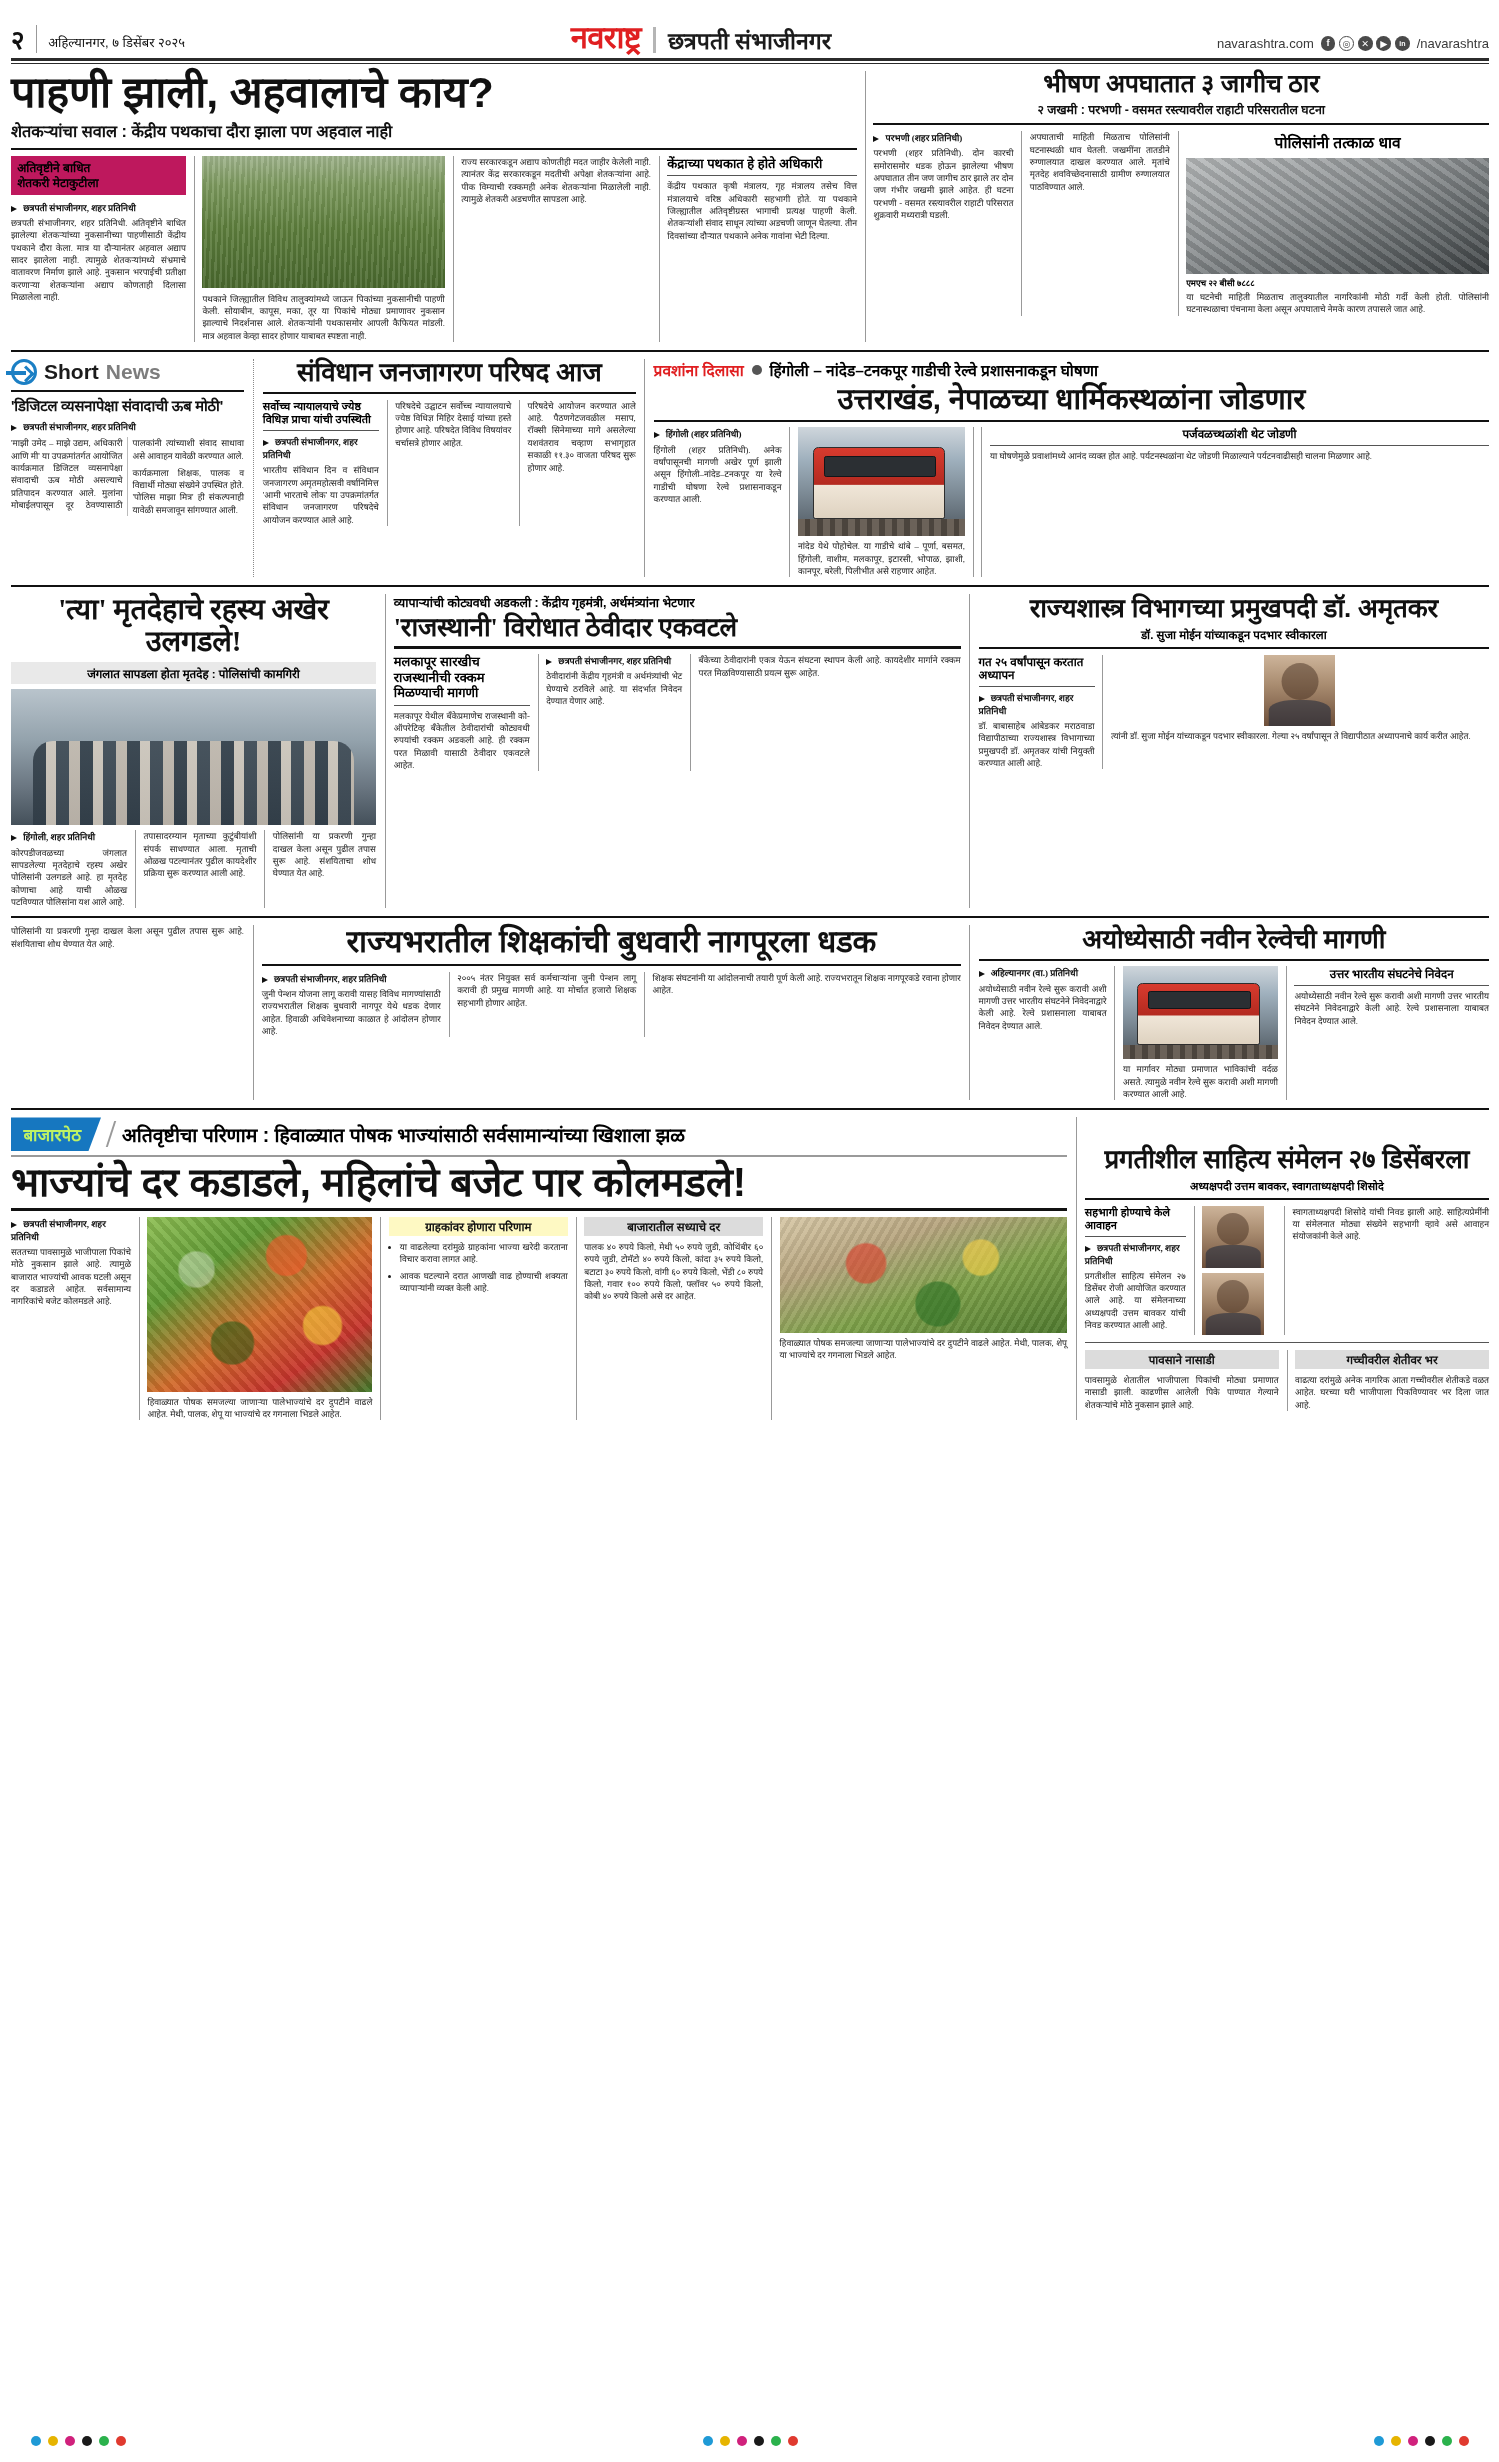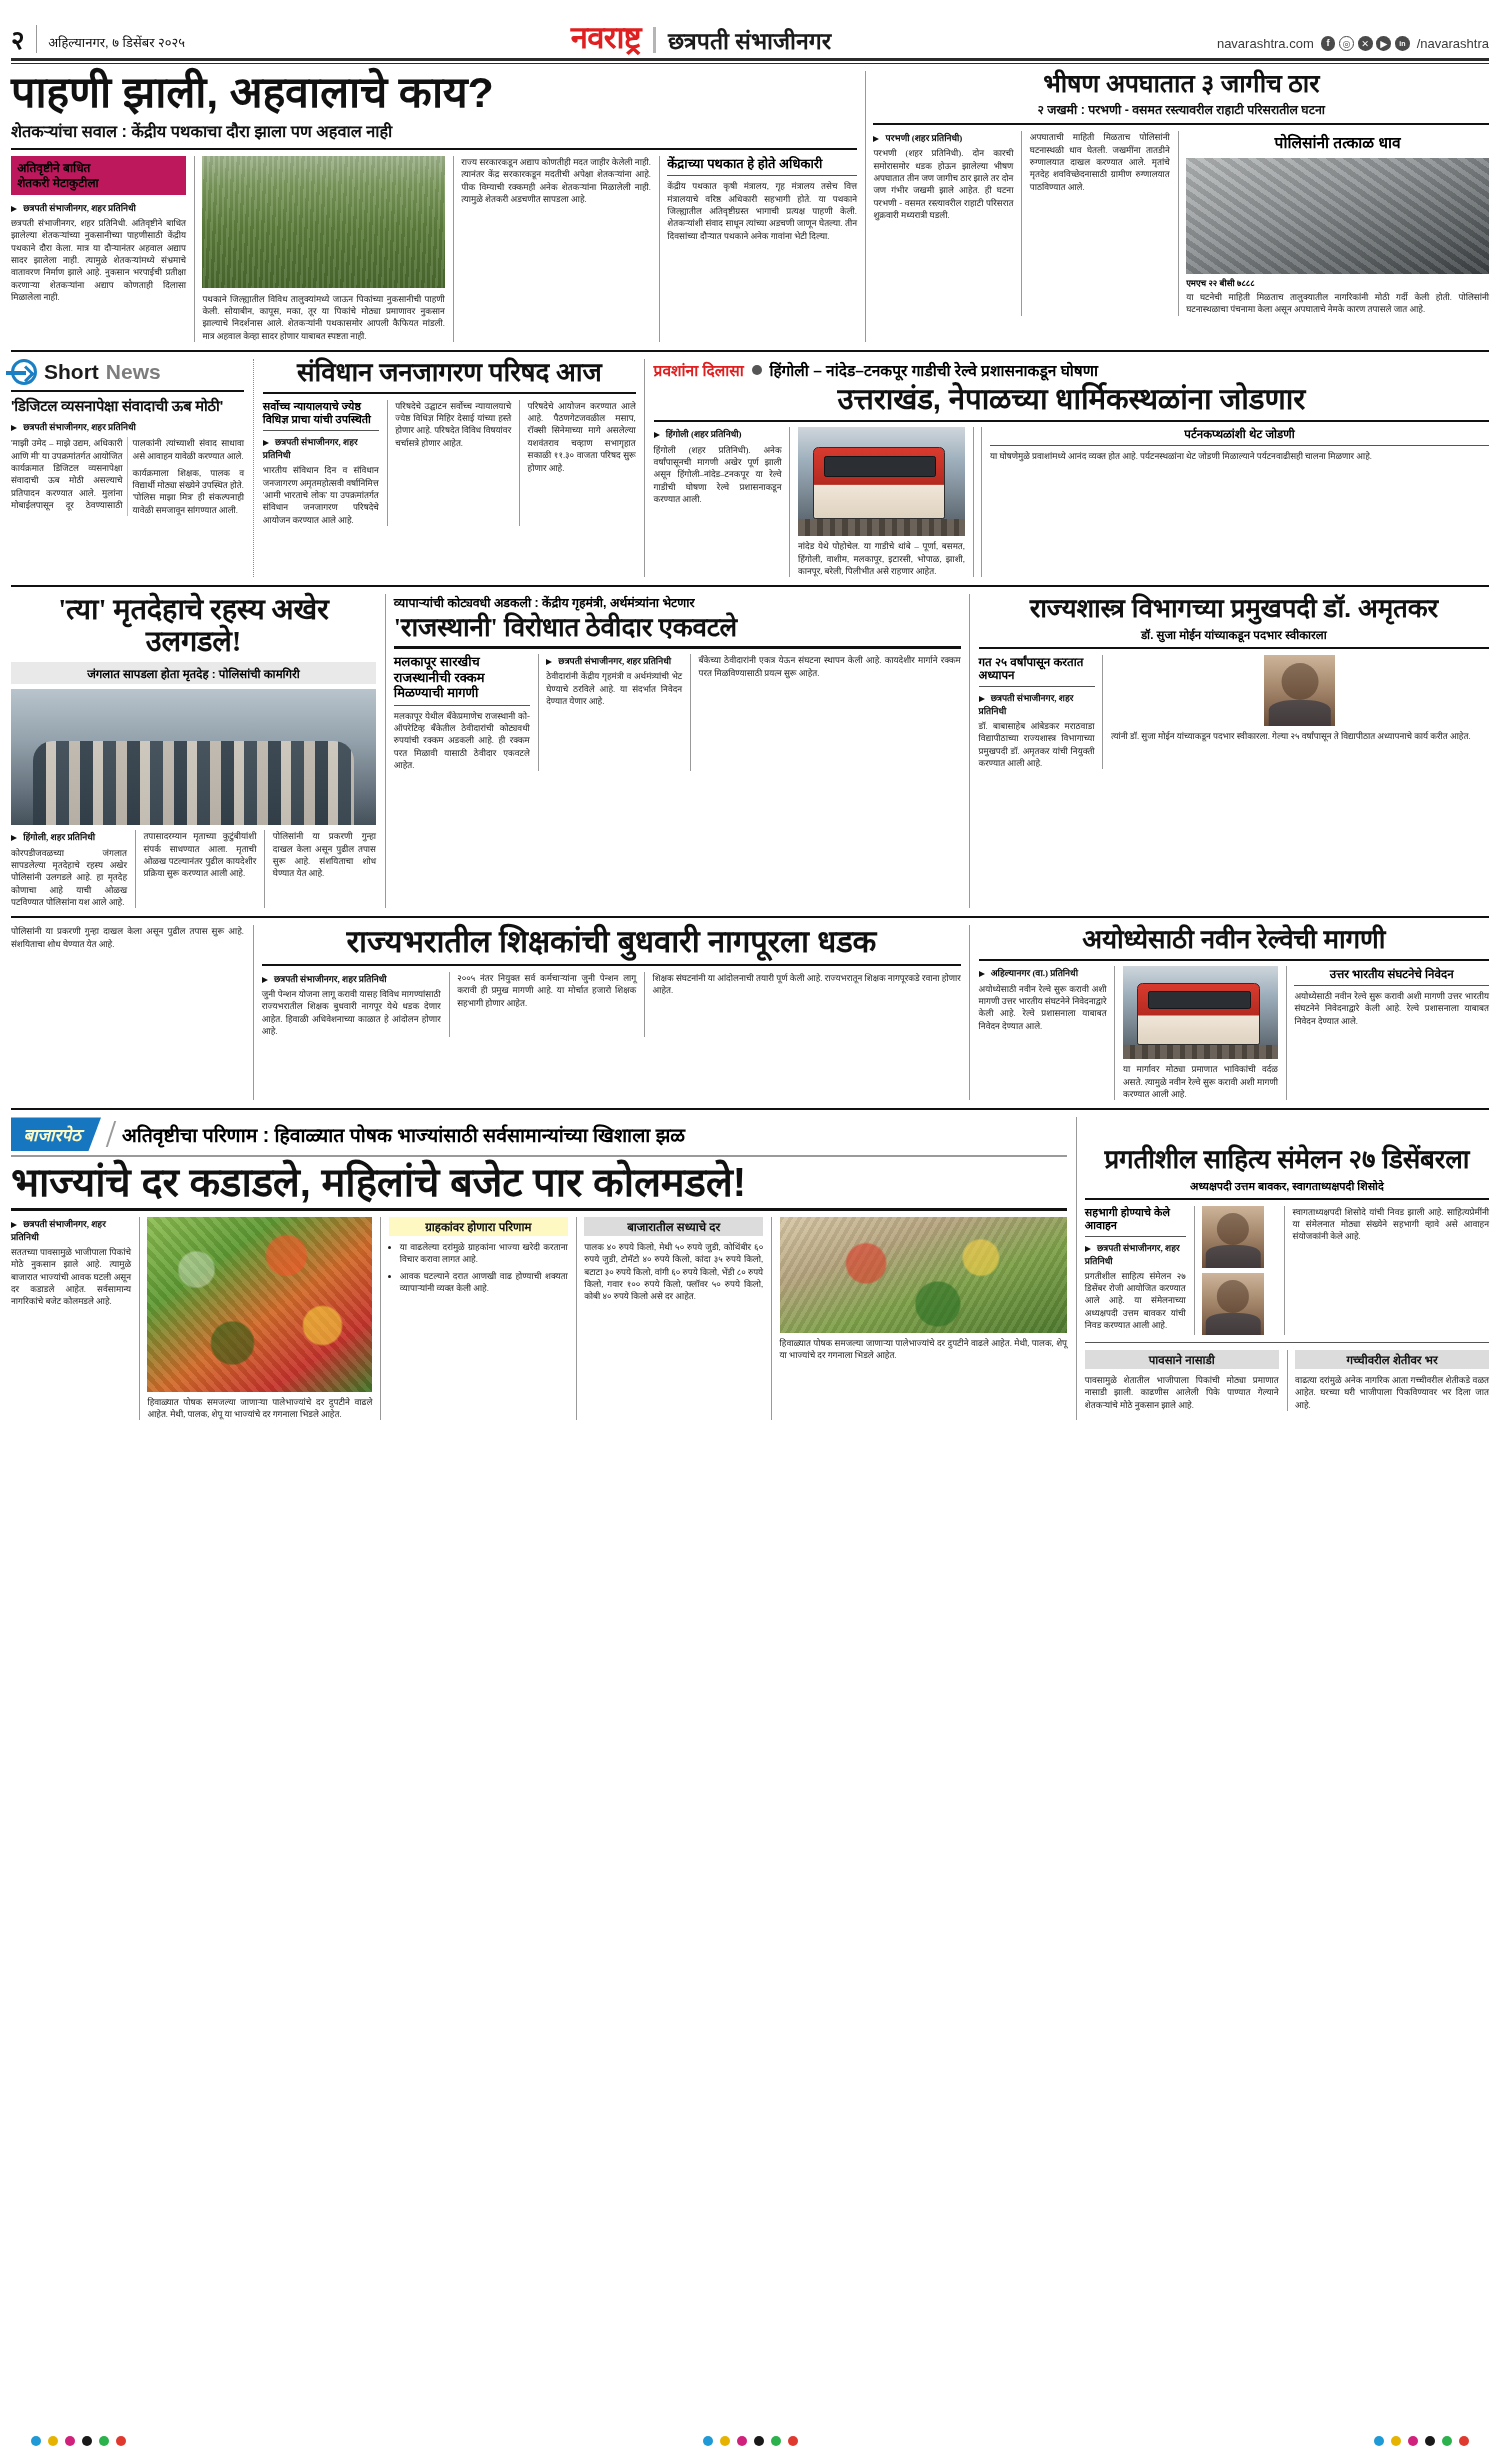--- a/index.html
+++ b/index.html
@@ -96,23 +96,23 @@
   
   .shortnews{display:flex;align-items:center;gap:7px;}
   .sn-ico{width:26px;height:26px;border-radius:50%;border:3.1px solid #1b7fc4;box-sizing:border-box;position:relative;}
   .sn-ico:after{content:"";position:absolute;left:-7.8px;top:9.3px;width:20px;height:3.9px;background:#1b7fc4;}
   .sn-ico:before{content:"";position:absolute;left:6.2px;top:6.2px;width:9.3px;height:9.3px;
      border-top:3.9px solid #1b7fc4;border-right:3.9px solid #1b7fc4;transform:rotate(45deg);}
   .sn-a{font-size:21px;font-weight:800;color:#1b1b1b;}
   .sn-b{font-size:21px;font-weight:800;color:#7d7d7d;}
 
   
-  .tag-blue{background:#1677c0;color:#fef9c3;font-weight:700;font-size:17px;
+  .tag-blue{background:#1677c0;color:#bef264;font-weight:700;font-size:17px;
      padding:5.4px 20px 5.4px 12.4px;display:inline-block;
-     clip-path:polygon(0 0,100% 0,86% 100%,0 100%);font-style:italic;}
+     clip-path:polygon(0 0,100% 0,86% 100%,0 100%);}
   .tag-slash{display:inline-block;width:2.3px;height:26px;background:#9a9a9a;transform:skewX(-18deg);margin:0 9.3px;}
   .sec-head{font-size:11.6px;font-weight:700;color:#111;background:#e9e9e9;padding:2.3px 5.4px;display:inline-block;}
 
   
   .dots{display:flex;gap:7px;align-items:center;}
   .dots s{width:10px;height:10px;border-radius:50%;display:inline-block;}
   .footbar{display:flex;justify-content:space-between;align-items:center;padding:0 31px;height:20px;}
 </style>
 </head>
 <body>
@@ -293,21 +293,21 @@
         <div style="width:167px;">
           <div class="photo ph-train" style="height:109px;">
             <div class="loco"></div>
               <div class="rail"></div>
           </div>
           <div class="body-txt" style="margin-top:3.9px;">नांदेड येथे पोहोचेल. या गाडीचे थांबे – पूर्णा, बसमत, हिंगोली, वाशीम, मलकापूर, इटारसी, भोपाळ, झाशी, कानपूर, बरेली, पिलीभीत असे राहणार आहेत.</div>
         </div>
         <div class="vr"></div>
         <div class="vr"></div>
         <div style="flex:1;">
-          <div style="font-size:11.6px;font-weight:700;text-align:center;line-height:1.18;">पर्टनकप्थळांशी थेट जोडणी</div>
+          <div style="font-size:11.6px;font-weight:700;text-align:center;line-height:1.18;">पर्जवळच्थळांशी थेट जोडणी</div>
           <div class="hr-thin" style="margin:3.9px 0;"></div>
           <div class="body-txt">या घोषणेमुळे प्रवाशांमध्ये आनंद व्यक्त होत आहे. पर्यटनस्थळांना थेट जोडणी मिळाल्याने पर्यटनवाढीसही चालना मिळणार आहे.</div>
         </div>
       </div>
     </div>
   </div>
 
   <div class="hr-blk" style="margin-top:7.8px;"></div>
 
   <div style="display:flex;margin-top:7px;">

